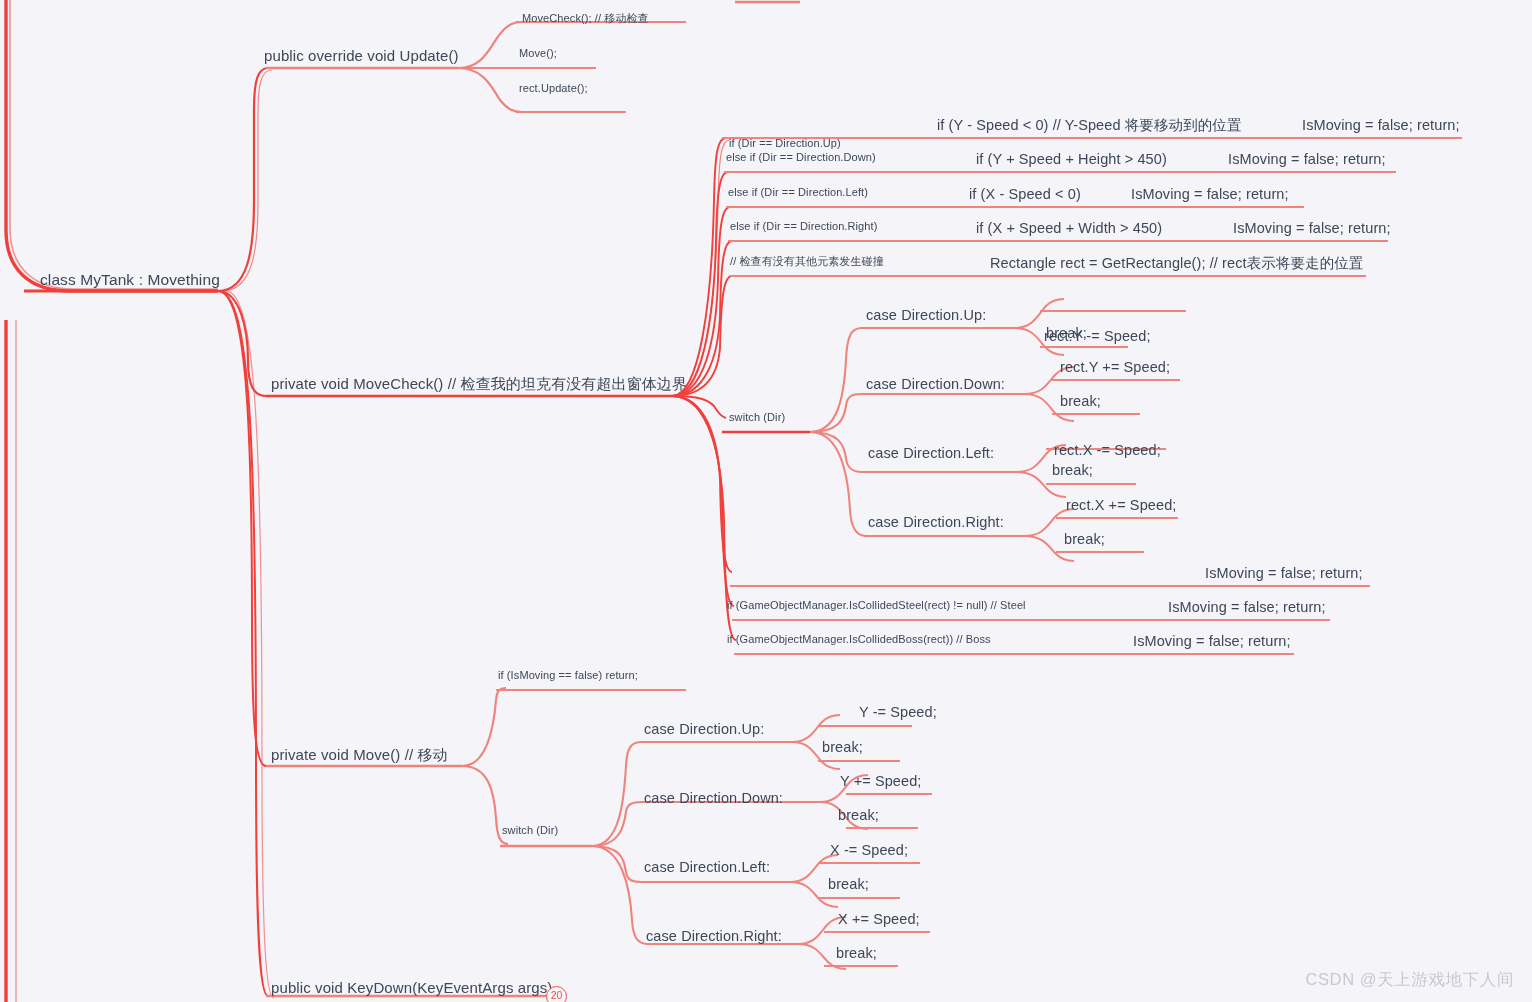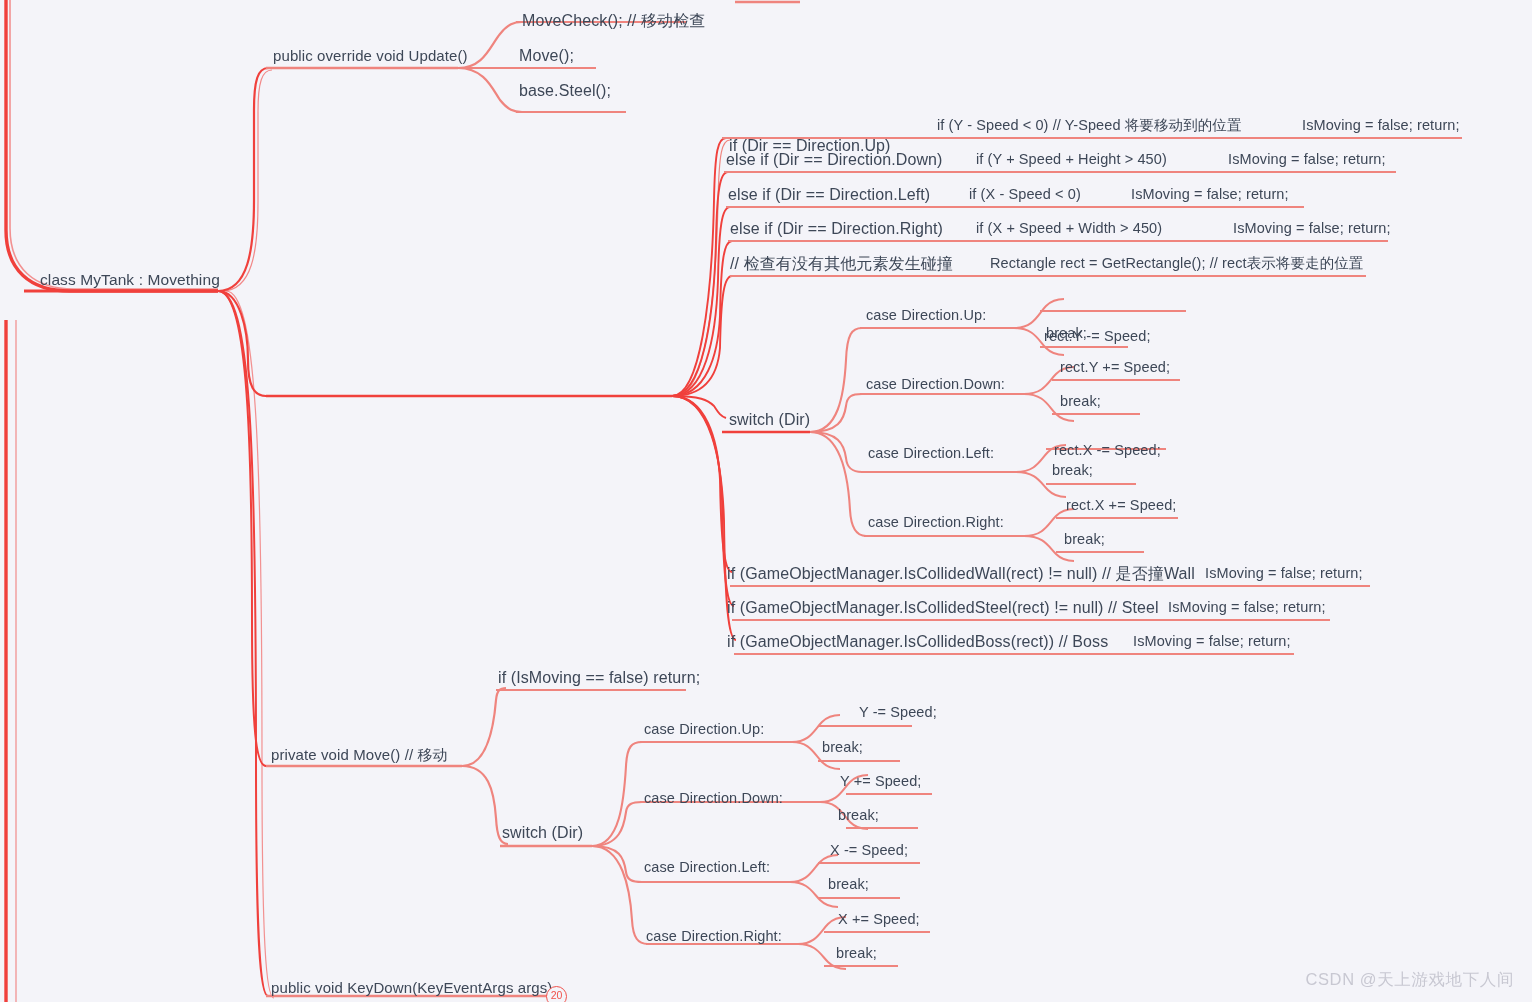--- a/index.html
+++ b/index.html
@@ -15,21 +15,21 @@
   svg.lines{position:absolute;left:0;top:0;width:1532px;height:1002px;pointer-events:none;}
   .node{
     position:absolute;
     color:#3d4757;
     white-space:nowrap;
     line-height:1;
     letter-spacing:0.1px;
   }
   .n-root{font-size:15.5px;}
   .n-l1{font-size:15px;}
-  .n-l2{font-size:16px;}
+  .n-l2{font-size:11px;}
   .n-l3{font-size:14.5px;}
   .n-l4{font-size:14.5px;}
   .badge{
     position:absolute;
     width:19px;height:19px;border-radius:50%;
     border:1.4px solid #f0514b;
     background:#f4f4f9;
     color:#f0514b;
     font-size:10.5px;
     line-height:17px;
@@ -160,25 +160,26 @@
     <path d="M 798 944 C 816 944 820 932 828 924 C 834 918 840 917 846 917" fill="none" stroke="#ef847e" stroke-width="2"></path>
     <path d="M 798 944 C 816 944 820 954 828 962 C 834 968 840 969 846 969" fill="none" stroke="#ef847e" stroke-width="2"></path>
     <path d="M 824 932 L 930 932" fill="none" stroke="#ef847e" stroke-width="2"></path>
     <path d="M 824 966 L 898 966" fill="none" stroke="#ef847e" stroke-width="2"></path>
 
     <path d="M 266 996 L 548 996" fill="none" stroke="#ef847e" stroke-width="2.4"></path>
   </svg>
 
   <div class="node n-root" style="left:40px;top:272px;">class MyTank : Movething</div>
 
-  <div class="node n-l1" style="left:273px;top:48px;">public override void Update()</div>
+  <div class="node n-l1" style="left:264px;top:48px;">public override void Update()</div>
   <div class="node n-l2" style="left:522px;top:13px;">MoveCheck(); // 移动检查</div>
   <div class="node n-l2" style="left:519px;top:48px;">Move();</div>
-  <div class="node n-l2" style="left:519px;top:83px;">base.Steel();</div>
-
+  <div class="node n-l2" style="left:519px;top:83px;">rect.Update();</div>
+
+  <div class="node n-l1" style="left:271px;top:376px;">private void MoveCheck() // 检查我的坦克有没有超出窗体边界</div>
 
   <div class="node n-l2" style="left:729px;top:118px;margin-top:20px;">if (Dir == Direction.Up)</div>
   <div class="node n-l3" style="left:937px;top:118px;">if (Y - Speed &lt; 0) // Y-Speed 将要移动到的位置</div>
   <div class="node n-l4" style="left:1302px;top:118px;">IsMoving = false; return;</div>
 
   <div class="node n-l2" style="left:726px;top:152px;">else if (Dir == Direction.Down)</div>
   <div class="node n-l3" style="left:976px;top:152px;">if (Y + Speed + Height &gt; 450)</div>
   <div class="node n-l4" style="left:1228px;top:152px;">IsMoving = false; return;</div>
 
   <div class="node n-l2" style="left:728px;top:187px;">else if (Dir == Direction.Left)</div>
@@ -203,21 +204,20 @@
   <div class="node n-l4" style="left:1060px;top:394px;">break;</div>
 
   <div class="node n-l3" style="left:868px;top:446px;">case Direction.Left:</div>
   <div class="node n-l4" style="left:1054px;top:443px;">rect.X -= Speed;</div>
   <div class="node n-l4" style="left:1052px;top:463px;">break;</div>
 
   <div class="node n-l3" style="left:868px;top:515px;">case Direction.Right:</div>
   <div class="node n-l4" style="left:1066px;top:498px;">rect.X += Speed;</div>
   <div class="node n-l4" style="left:1064px;top:532px;">break;</div>
 
-  <div class="node n-l2" style="left:727px;top:566px;">if (GameObjectManager.IsCollidedWall(rect) != null) // 是否撞Wall</div>
   <div class="node n-l4" style="left:1205px;top:566px;">IsMoving = false; return;</div>
 
   <div class="node n-l2" style="left:727px;top:600px;">if (GameObjectManager.IsCollidedSteel(rect) != null) // Steel</div>
   <div class="node n-l4" style="left:1168px;top:600px;">IsMoving = false; return;</div>
 
   <div class="node n-l2" style="left:727px;top:634px;">if (GameObjectManager.IsCollidedBoss(rect)) // Boss</div>
   <div class="node n-l4" style="left:1133px;top:634px;">IsMoving = false; return;</div>
 
   <div class="node n-l1" style="left:271px;top:747px;">private void Move() // 移动</div>
   <div class="node n-l2" style="left:498px;top:670px;">if (IsMoving == false) return;</div>

